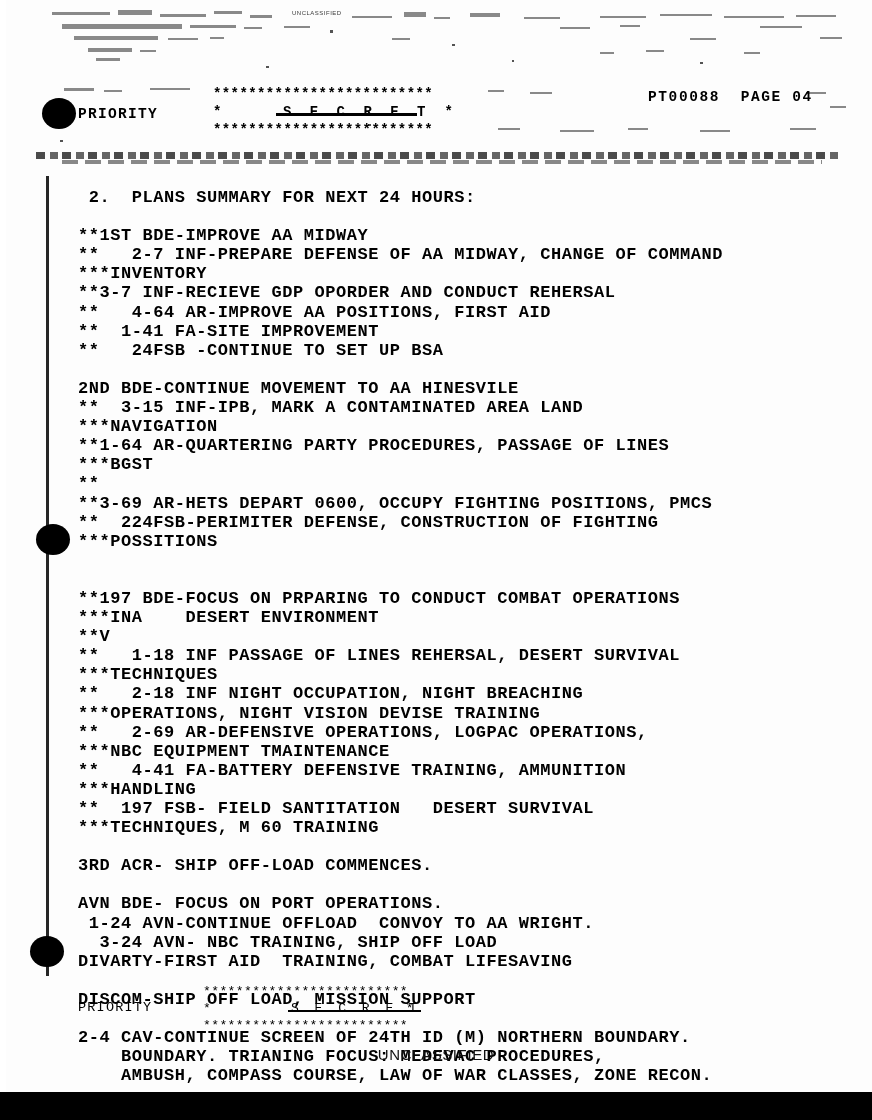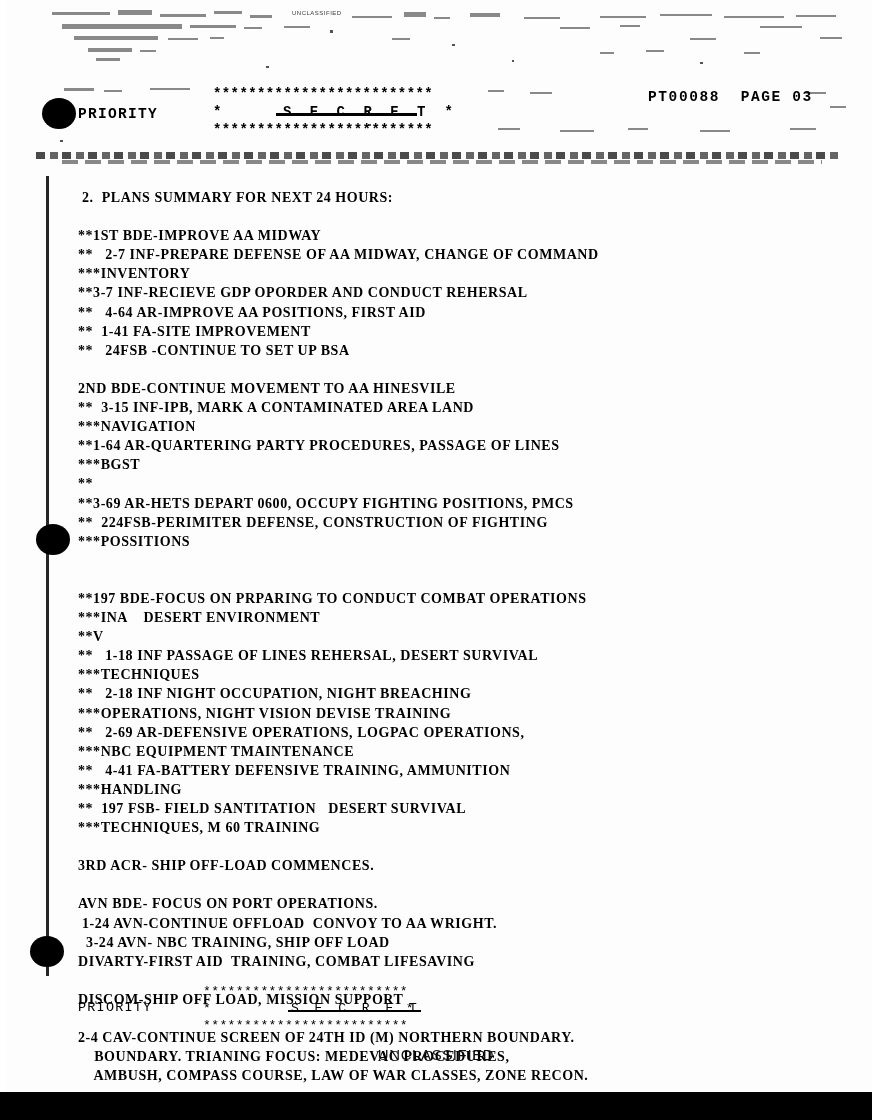--- a/index.html
+++ b/index.html
@@ -154,26 +154,25 @@
     height: 800px;
     background: #000;
     opacity: 0.85;
   }
 
   .body-text {
     position: absolute;
     left: 78px;
     top: 188px;
     width: 760px;
-    font-size: 14px;
+    font-size: 17px;
     line-height: 19.1px;
     letter-spacing: 0.55px;
     white-space: pre;
     font-weight: bold;
-    font-family: Liberation Serif, serif;
   }
   .body-text .blank { display: block; height: 19.1px; }
   .line { display: block; }
   .f-stars { position: absolute; left: 203px; font-size: 13px; letter-spacing: 0.4px; }
   .f-stars-top { top: 984px; }
   .f-stars-bot { top: 1018px; }
   .f-priority { position: absolute; left: 78px; top: 1000px; font-size: 13.5px; letter-spacing: 1.2px; }
   .f-secret-row { position: absolute; left: 203px; top: 1001px; font-size: 13px; white-space: pre; }
   .f-secret-word { position: absolute; left: 291px; top: 1001px; font-size: 13px; letter-spacing: 4px; }
   .f-secret-strike { position: absolute; left: 288px; top: 1010px; width: 133px; height: 2px; background: #000; }
@@ -275,21 +274,21 @@
   <div class="hole hole-2"></div>
   <div class="hole hole-3"></div>
 
   <div class="hdr">
     <div class="priority-top">PRIORITY</div>
     <div class="stars stars-top">*************************</div>
     <div class="secret-row">*                         *</div>
     <div class="secret-word">S E C R E T</div>
     <div class="secret-strike"></div>
     <div class="stars stars-bot">*************************</div>
-    <div class="hdr-right">PT00088  PAGE 03</div>
+    <div class="hdr-right">PT00088  PAGE 04</div>
   </div>
 
   <div class="smudge-line"></div>
   <div class="smudge-line2"></div>
 
   <div class="left-rule"></div>
 
   <div class="body-text"><span class="line"> 2.  PLANS SUMMARY FOR NEXT 24 HOURS:</span><span class="blank"></span><span class="line">**1ST BDE-IMPROVE AA MIDWAY</span><span class="line">**   2-7 INF-PREPARE DEFENSE OF AA MIDWAY, CHANGE OF COMMAND</span><span class="line">***INVENTORY</span><span class="line">**3-7 INF-RECIEVE GDP OPORDER AND CONDUCT REHERSAL</span><span class="line">**   4-64 AR-IMPROVE AA POSITIONS, FIRST AID</span><span class="line">**  1-41 FA-SITE IMPROVEMENT</span><span class="line">**   24FSB -CONTINUE TO SET UP BSA</span><span class="blank"></span><span class="line">2ND BDE-CONTINUE MOVEMENT TO AA HINESVILE</span><span class="line">**  3-15 INF-IPB, MARK A CONTAMINATED AREA LAND</span><span class="line">***NAVIGATION</span><span class="line">**1-64 AR-QUARTERING PARTY PROCEDURES, PASSAGE OF LINES</span><span class="line">***BGST</span><span class="line">**</span><span class="line">**3-69 AR-HETS DEPART 0600, OCCUPY FIGHTING POSITIONS, PMCS</span><span class="line">**  224FSB-PERIMITER DEFENSE, CONSTRUCTION OF FIGHTING</span><span class="line">***POSSITIONS</span><span class="blank"></span><span class="blank"></span><span class="line">**197 BDE-FOCUS ON PRPARING TO CONDUCT COMBAT OPERATIONS</span><span class="line">***INA    DESERT ENVIRONMENT</span><span class="line">**V</span><span class="line">**   1-18 INF PASSAGE OF LINES REHERSAL, DESERT SURVIVAL</span><span class="line">***TECHNIQUES</span><span class="line">**   2-18 INF NIGHT OCCUPATION, NIGHT BREACHING</span><span class="line">***OPERATIONS, NIGHT VISION DEVISE TRAINING</span><span class="line">**   2-69 AR-DEFENSIVE OPERATIONS, LOGPAC OPERATIONS,</span><span class="line">***NBC EQUIPMENT TMAINTENANCE</span><span class="line">**   4-41 FA-BATTERY DEFENSIVE TRAINING, AMMUNITION</span><span class="line">***HANDLING</span><span class="line">**  197 FSB- FIELD SANTITATION   DESERT SURVIVAL</span><span class="line">***TECHNIQUES, M 60 TRAINING</span><span class="blank"></span><span class="line">3RD ACR- SHIP OFF-LOAD COMMENCES.</span><span class="blank"></span><span class="line">AVN BDE- FOCUS ON PORT OPERATIONS.</span><span class="line"> 1-24 AVN-CONTINUE OFFLOAD  CONVOY TO AA WRIGHT.</span><span class="line">  3-24 AVN- NBC TRAINING, SHIP OFF LOAD</span><span class="line">DIVARTY-FIRST AID  TRAINING, COMBAT LIFESAVING</span><span class="blank"></span><span class="line">DISCOM-SHIP OFF LOAD, MISSION SUPPORT</span><span class="blank"></span><span class="line">2-4 CAV-CONTINUE SCREEN OF 24TH ID (M) NORTHERN BOUNDARY.</span><span class="line">    BOUNDARY. TRIANING FOCUS: MEDEVAC PROCEDURES,</span><span class="line">    AMBUSH, COMPASS COURSE, LAW OF WAR CLASSES, ZONE RECON.</span></div>
 
   <div class="f-stars f-stars-top">*************************</div>

